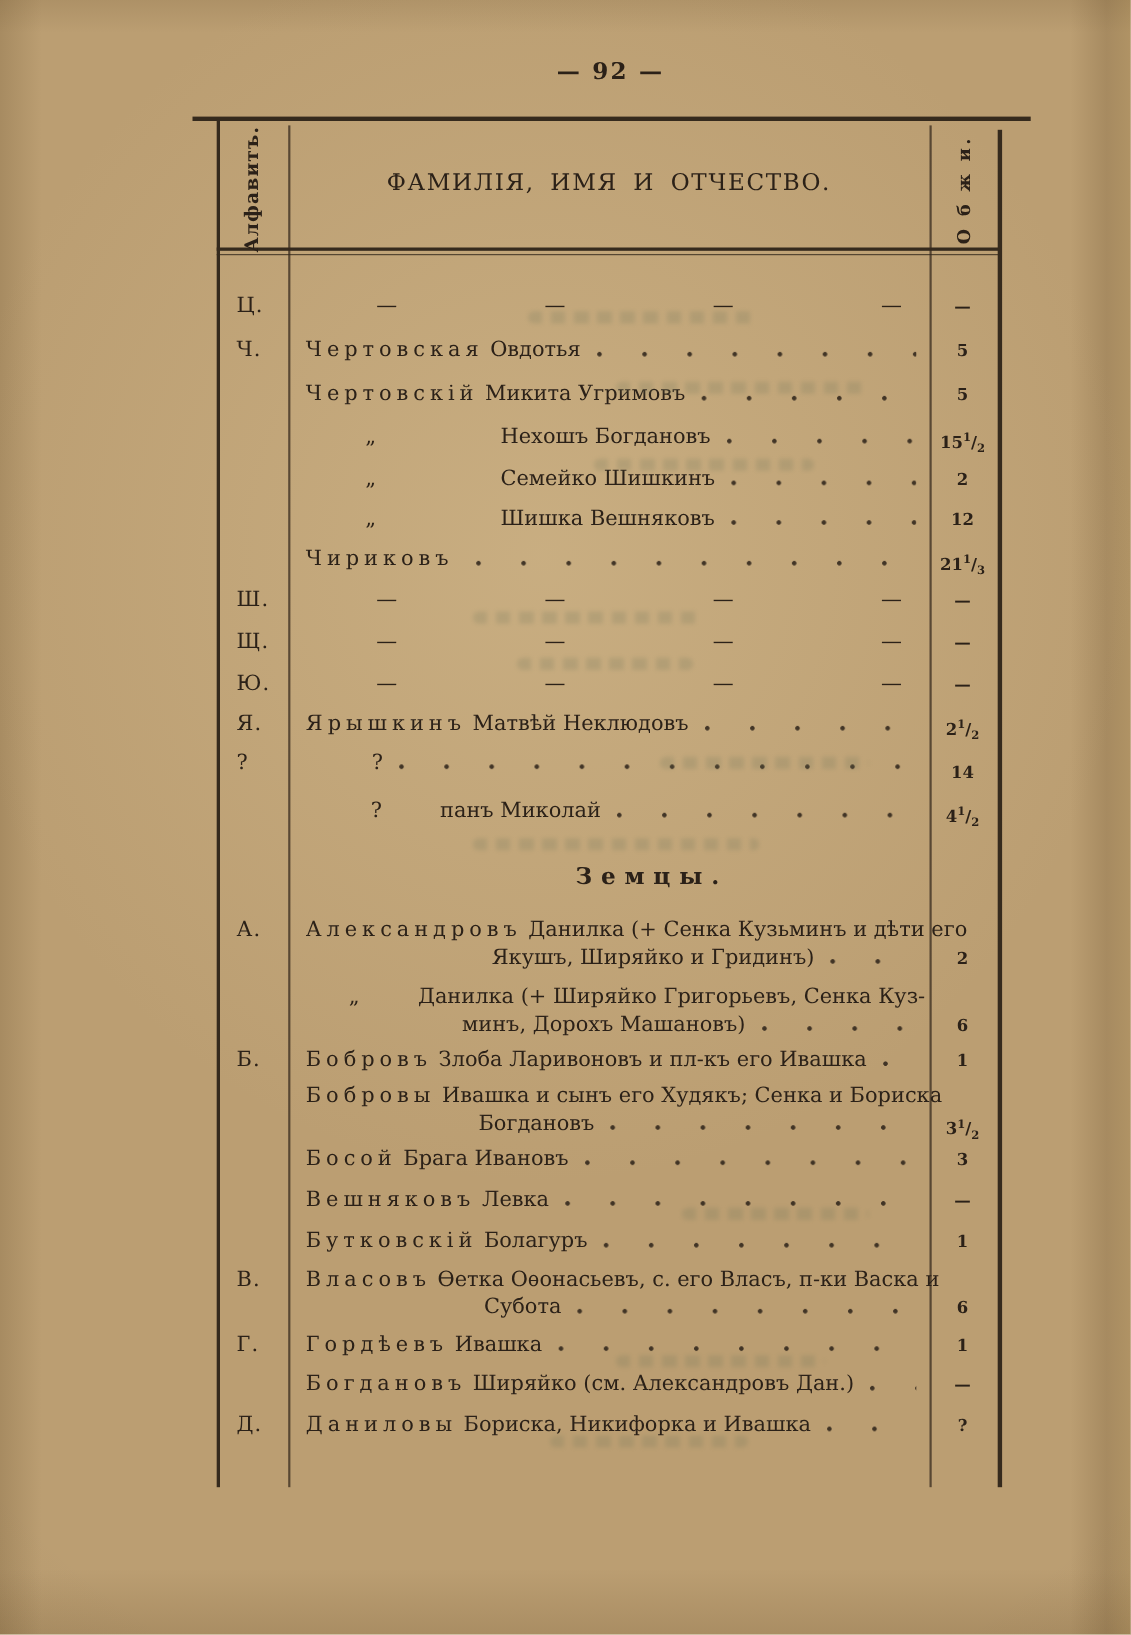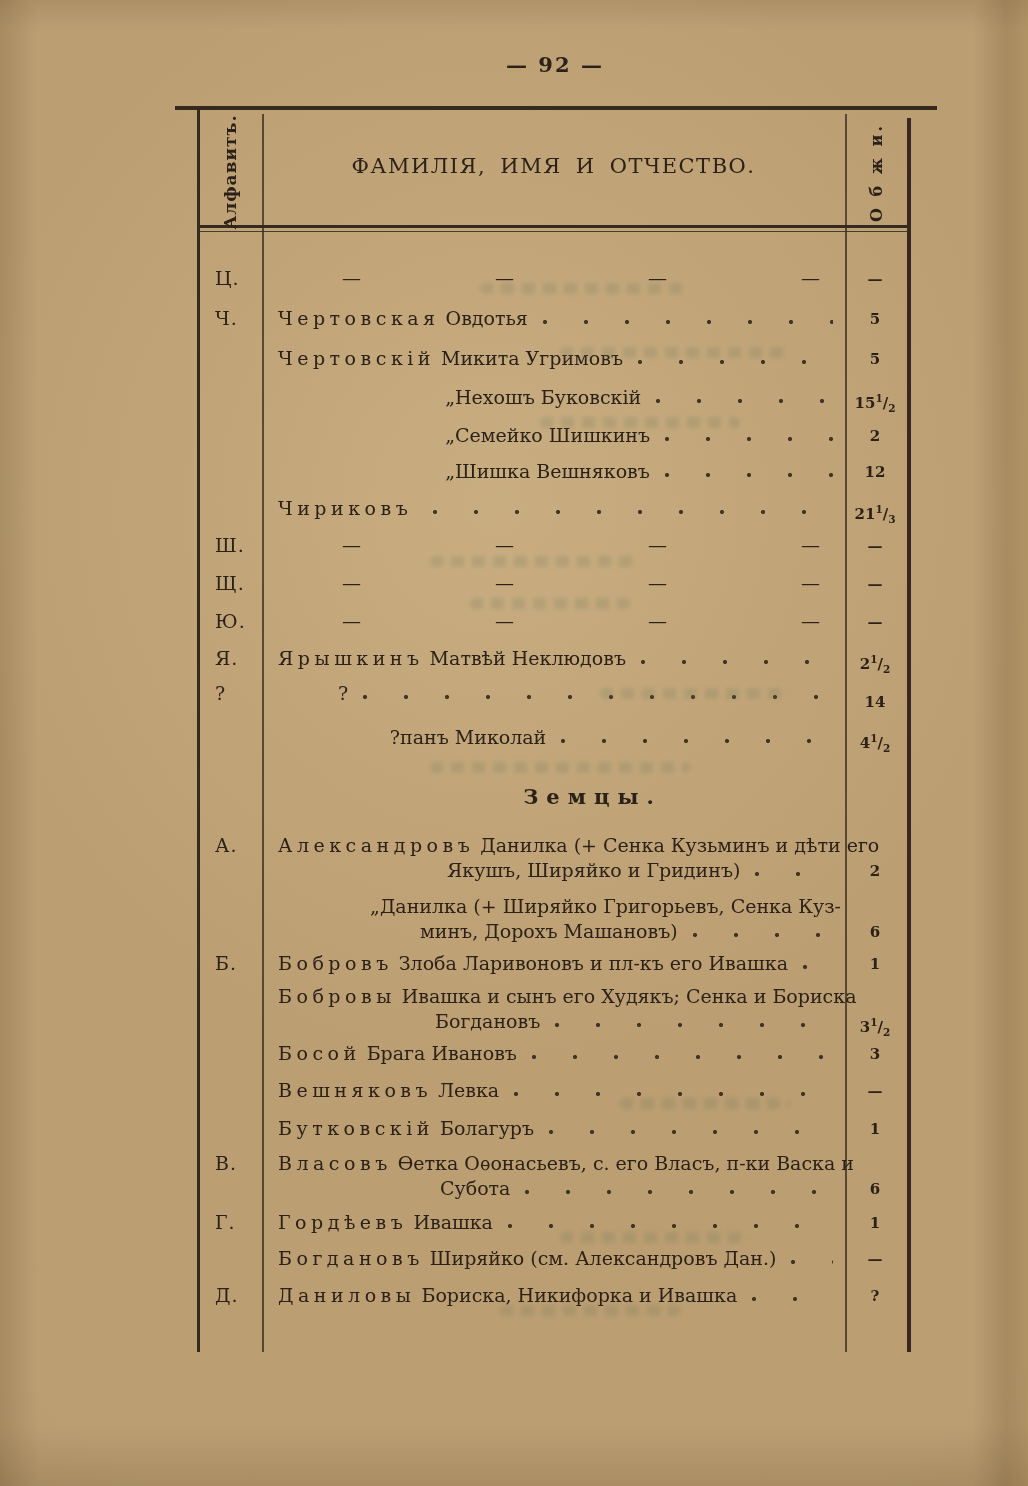--- a/index.html
+++ b/index.html
@@ -30,21 +30,21 @@
   .hdr-alpha{position:absolute;left:0;top:14px;width:65px;height:104px;display:flex;align-items:center;justify-content:center;}
   .hdr-alpha span{transform:rotate(-90deg);white-space:nowrap;font-weight:700;font-size:17px;letter-spacing:1px;}
   .hdr-name{position:absolute;left:65px;top:48px;width:583px;text-align:center;
             font-size:21px;letter-spacing:1.5px;word-spacing:6px;}
   .hdr-obji{position:absolute;left:648px;top:14px;width:63px;height:104px;display:flex;align-items:center;justify-content:center;}
   .hdr-obji span{transform:rotate(-90deg);white-space:nowrap;font-weight:700;font-size:16px;letter-spacing:3px;}
   
   .row{position:absolute;left:0;width:715px;height:30px;}
   .row.two{height:58px;}
   .letter{position:absolute;left:18px;top:0;width:44px;font-size:19px;line-height:26px;letter-spacing:1px;}
-  .line{position:absolute;top:0;display:flex;align-items:baseline;line-height:26px;white-space:nowrap;text-align:right;}
+  .line{position:absolute;top:0;display:flex;align-items:baseline;line-height:26px;white-space:nowrap;}
   .line.l2{top:25px;}
   .sperr{letter-spacing:4.5px;margin-right:6px;}
   .dots{flex:1 1 auto;align-self:flex-end;height:7px;margin:0 8px 5px 14px;
         background-image:radial-gradient(circle at 3px 3px, rgba(43,33,24,.85) 1.7px, rgba(43,33,24,0) 2.4px);
         background-size:41px 7px;background-repeat:repeat-x;}
   .val{position:absolute;left:648px;top:1px;width:60px;text-align:center;
        font-size:15px;font-weight:700;line-height:26px;}
   .row.two .val{top:26px;}
   .val sup{font-size:10.5px;}
   .val sub{font-size:10.5px;}
@@ -109,21 +109,21 @@
         <span class="sperr">Чертовскій</span>
         <span>Микита Угримовъ</span>
         <span class="dots"></span>
       </div>
       <div class="val"><span>5</span></div>
     </div>
 
     <div class="row" style="top:278px">
       <div class="line" style="left:135px;width:509px">
         <span style="width:123px">„</span>
-        <span>Нехошъ Буковскій</span>
+        <span>Нехошъ Богдановъ</span>
         <span class="dots"></span>
       </div>
       <div class="val"><span>15</span><sup>1</sup><span>/</span><sub>2</sub></div>
     </div>
 
     <div class="row" style="top:316px">
       <div class="line" style="left:135px;width:509px">
         <span style="width:123px">„</span>
         <span>Семейко Шишкинъ</span>
         <span class="dots"></span>

